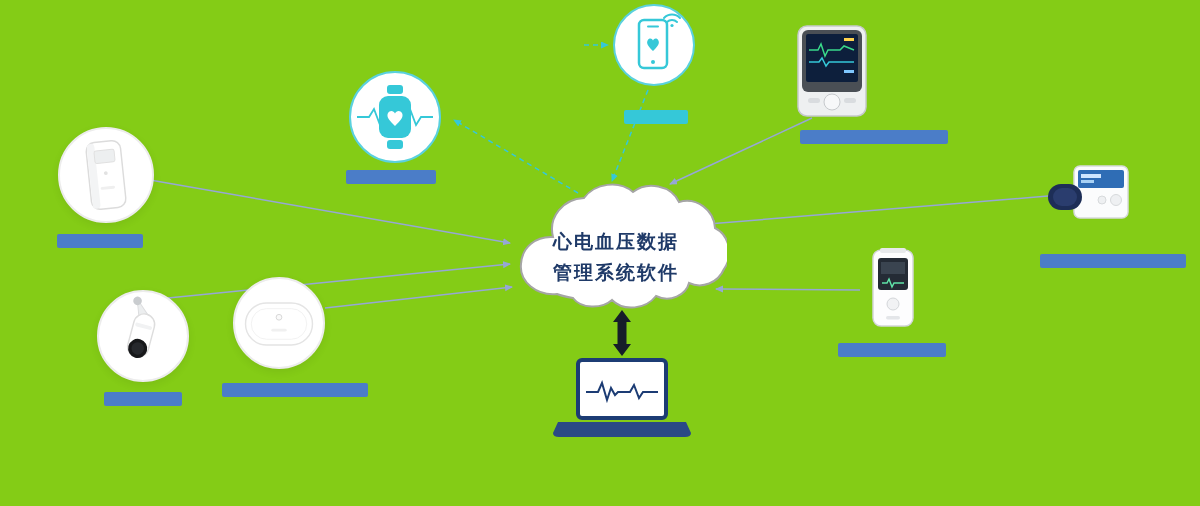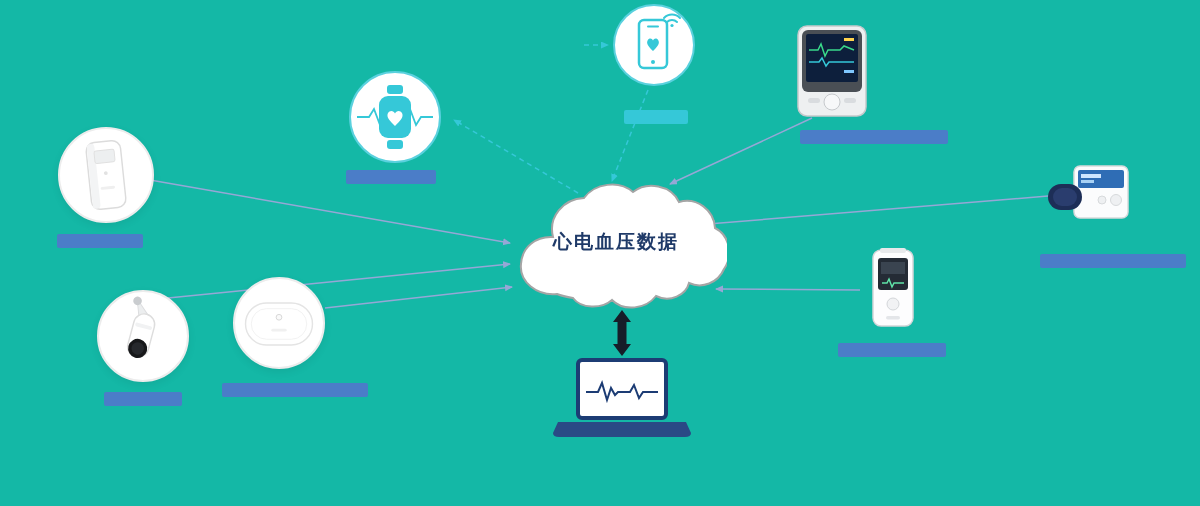--- a/index.html
+++ b/index.html
@@ -1,18 +1,18 @@
 <!DOCTYPE html>
 <html><head>
 <meta charset="utf-8">
 <style>
   * { margin: 0; padding: 0; box-sizing: border-box; }
   html, body { background: #ffffff; }
   body { font-family: "Liberation Sans", "DejaVu Sans", sans-serif; }
-  .stage { position: relative; width: 1200px; height: 506px; background: #14b8a6; overflow: hidden; padding-left: 38px; }
+  .stage { position: relative; width: 1200px; height: 506px; background: #84cc16; overflow: hidden; padding-left: 38px; }
   svg.connectors { position: absolute; left: 0; top: 0; z-index: 1; }
   .node { position: absolute; z-index: 2; display: flex; align-items: center; justify-content: center; }
   .circle { border-radius: 50%; background: #ffffff; display: flex; align-items: center; justify-content: center; width: 100%; height: 100%; }
   .circle.teal { border: 2px solid #5ad1de; }
   .circle.gray { border: 2px solid #ececec; box-shadow: 0 3px 8px rgba(0,0,0,0.07); }
   .bar { position: absolute; height: 14px; z-index: 2; border-radius: 2px; font-size: 11px; color: #fff; overflow: hidden; text-align: center; line-height: 14px; }
   .bar.blue { background: #4b7dc8; }
   .bar.cyan { background: #35c8d8; }
   .cloud-wrap { position: absolute; left: 505px; top: 176px; width: 222px; height: 146px; z-index: 2; }
   .cloud-text { position: absolute; left: 0; top: 50px; width: 100%; text-align: center;
@@ -59,20 +59,21 @@
                C 192 21, 209 34, 210 52
                C 224 59, 229 79, 219 93
                C 213 107, 197 113, 184 107
                C 181 119, 165 127, 151 120
                C 141 133, 119 136, 107 124
                C 97 133, 76 133, 68 122
                C 62 121, 57 120, 52 118 Z" fill="#ffffff" stroke="#a5a5a5" stroke-width="2"></path>
     </svg>
     <div class="cloud-text">
       <div>心电血压数据</div>
+      <div>管理系统软件</div>
     </div>
   </div>
 
   <div class="node" style="left:349px; top:71px; width:92px; height:92px;">
     <div class="circle teal">
       <svg width="88" height="88" viewBox="0 0 88 88">
         <polyline points="6,44 18,44 23,36 29,52 34,44 38,44" fill="none" stroke="#35c8d8" stroke-width="1.8"></polyline>
         <polyline points="50,44 54,44 59,36 65,52 70,44 82,44" fill="none" stroke="#35c8d8" stroke-width="1.8"></polyline>
         <rect x="36" y="12" width="16" height="9" rx="3" fill="#35c8d8"></rect>
         <rect x="36" y="67" width="16" height="9" rx="3" fill="#35c8d8"></rect>

